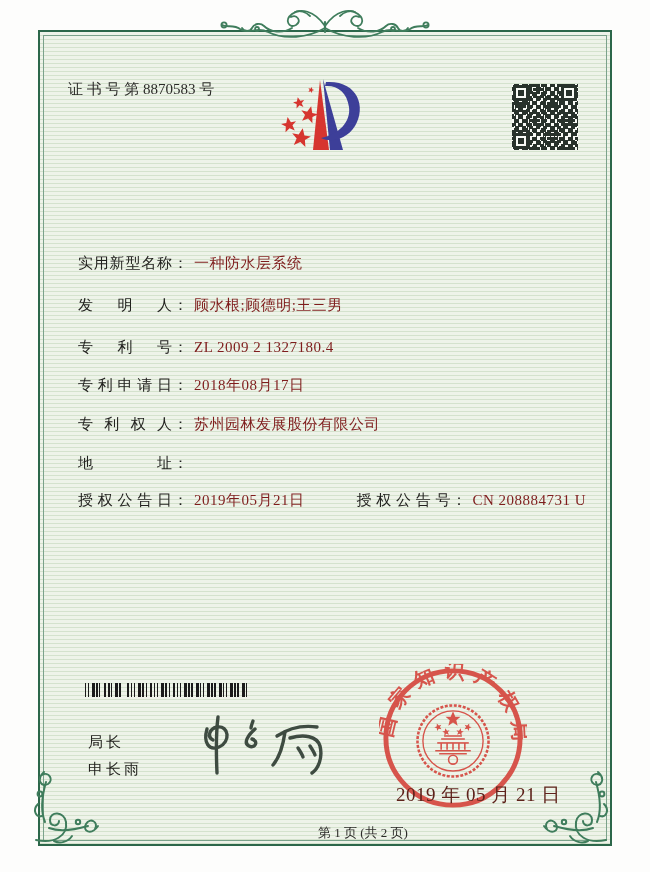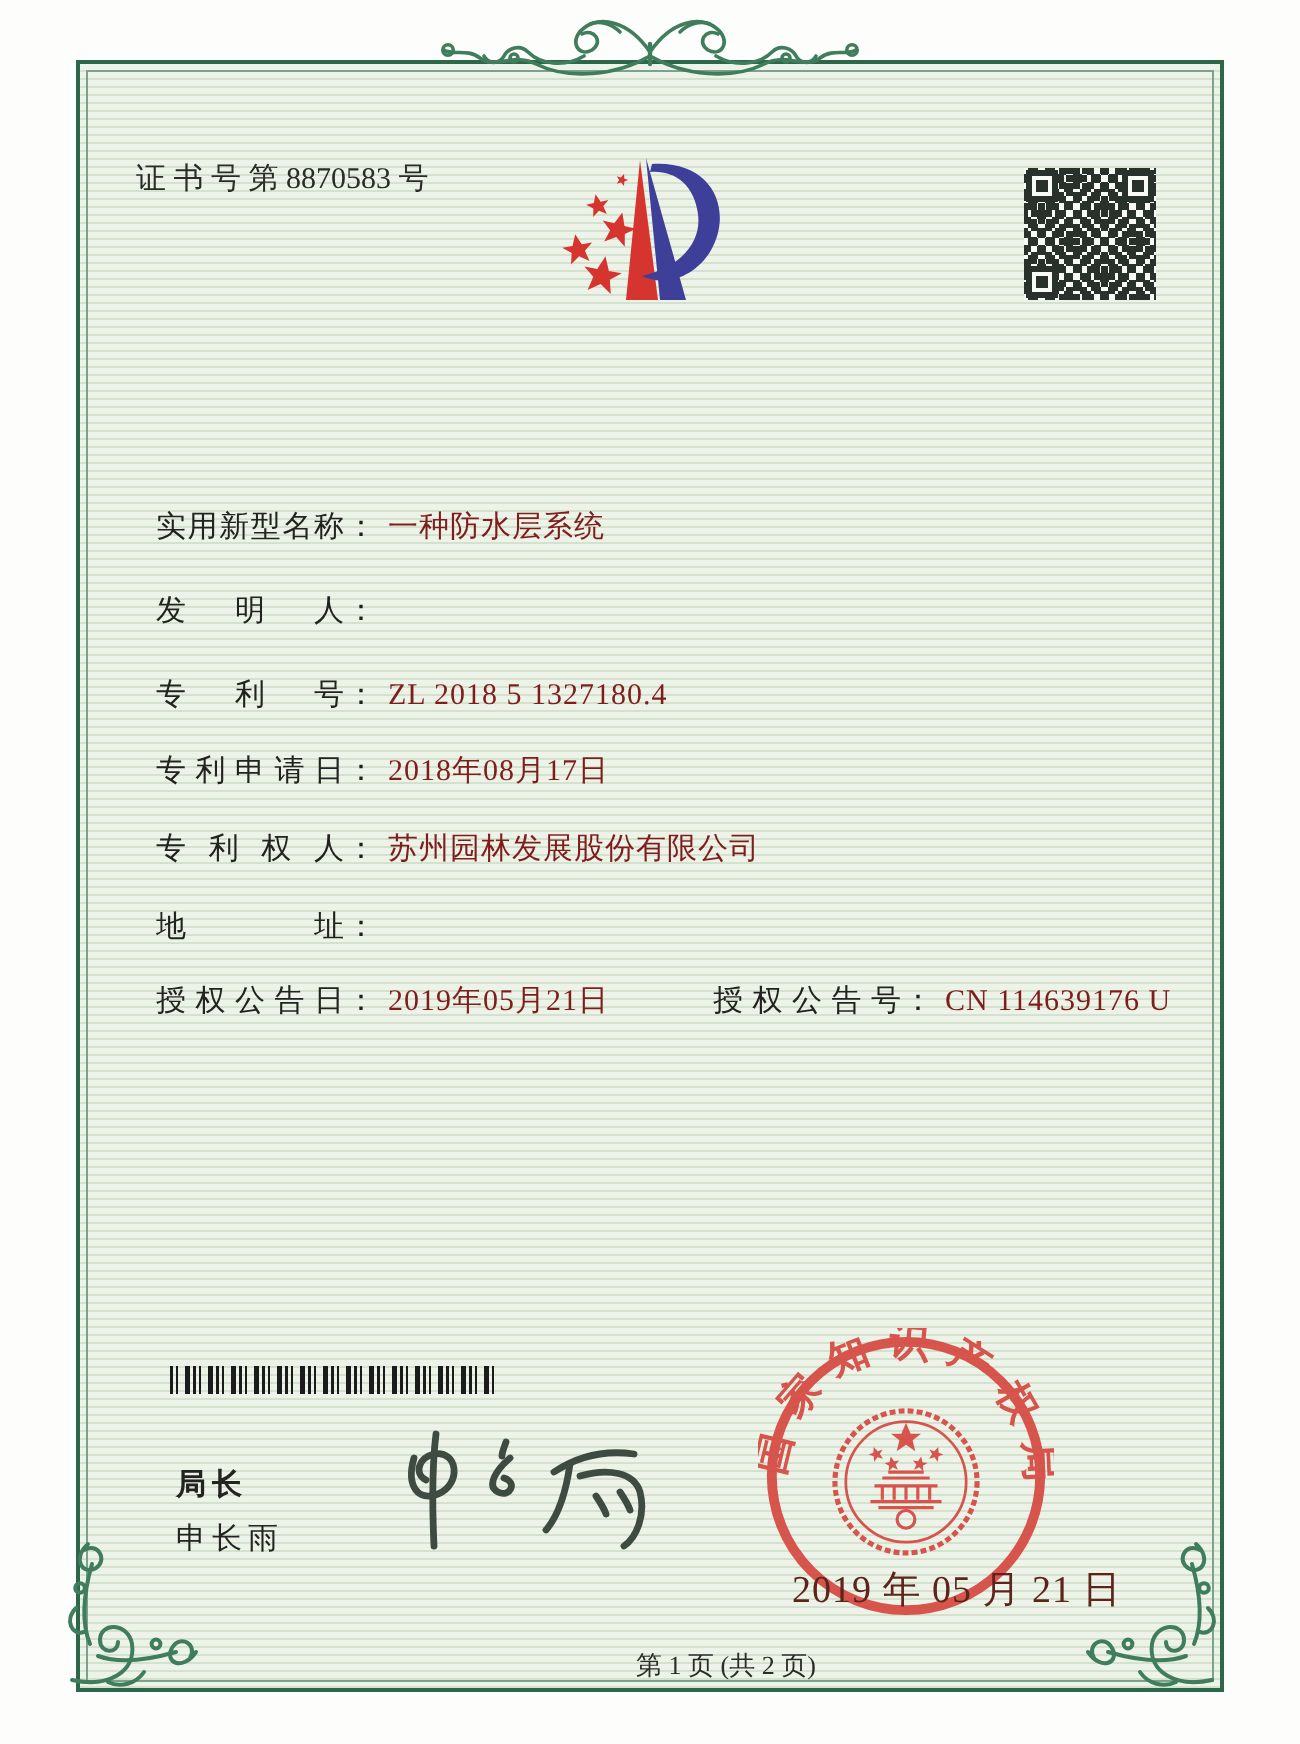--- a/index.html
+++ b/index.html
@@ -30,21 +30,21 @@
   .row .pair2{margin-left:52px;display:inline-flex;align-items:baseline;}
 
   #paras{position:absolute;left:78px;top:520px;width:496px;font-size:14.5px;line-height:21.5px;
          color:#2d2d2a;text-align:justify;font-style:italic;letter-spacing:.6px;}
   #paras p{margin:0;text-indent:2em;}
 
   #barcode{position:absolute;left:85px;top:683px;width:162px;height:14px;
            background:repeating-linear-gradient(90deg,#1b1b1b 0 1.5px,transparent 1.5px 3px,
                       #1b1b1b 3px 4px,transparent 4px 7.5px,#1b1b1b 7.5px 10px,transparent 10px 11.5px);}
 
-  #director-title{left:88px;top:733px;font-size:15px;letter-spacing:3px;color:#23231f;font-weight:bold;}
+  #director-title{left:88px;top:733px;font-size:15px;letter-spacing:3px;color:#23231f;}
   #director-name{left:88px;top:760px;font-size:15px;letter-spacing:3px;color:#23231f;}
   #signature{position:absolute;left:185px;top:705px;}
 
   #seal{position:absolute;left:379px;top:664px;opacity:.9;}
   #seal-date{left:396px;top:782px;font-size:19px;color:#5e231b;letter-spacing:.5px;}
 
   #footer{left:38px;top:824px;width:650px;text-align:center;font-size:13px;color:#2b2b28;}
 
   
   #qr{position:absolute;left:512px;top:84px;width:66px;height:66px;background-color:#f8faf5;
@@ -131,25 +131,26 @@
 
 
   <div class="row" style="top:254px">
     <span class="lab">实用新型名称</span>
       <span class="colon">：</span>
     <span class="val">一种防水层系统</span>
   </div>
   <div class="row" style="top:296px">
     <span class="lab">发明人</span>
       <span class="colon">：</span>
+    <span class="val">顾水根;顾德明;王三男</span>
   </div>
   <div class="row" style="top:338px">
     <span class="lab">专利号</span>
       <span class="colon">：</span>
-    <span class="val">ZL 2018 5 1327180.4</span>
+    <span class="val">ZL 2009 2 1327180.4</span>
   </div>
   <div class="row" style="top:376px">
     <span class="lab">专利申请日</span>
       <span class="colon">：</span>
     <span class="val">2018年08月17日</span>
   </div>
   <div class="row" style="top:415px">
     <span class="lab">专利权人</span>
       <span class="colon">：</span>
     <span class="val">苏州园林发展股份有限公司</span>
@@ -158,21 +159,21 @@
     <span class="lab">地址</span>
       <span class="colon">：</span>
   </div>
   <div class="row" style="top:491px">
     <span class="lab">授权公告日</span>
       <span class="colon">：</span>
     <span class="val">2019年05月21日</span>
     <span class="pair2">
       <span class="lab">授权公告号</span>
         <span class="colon">：</span>
-      <span class="val">CN 114639176 U</span>
+      <span class="val">CN 208884731 U</span>
     </span>
   </div>
 
 
   <div id="barcode"></div>
 
   <div id="director-title" class="txt">局长</div>
   <div id="director-name" class="txt">申长雨</div>
 
   <svg id="signature" width="155" height="90" viewBox="0 0 155 90">

